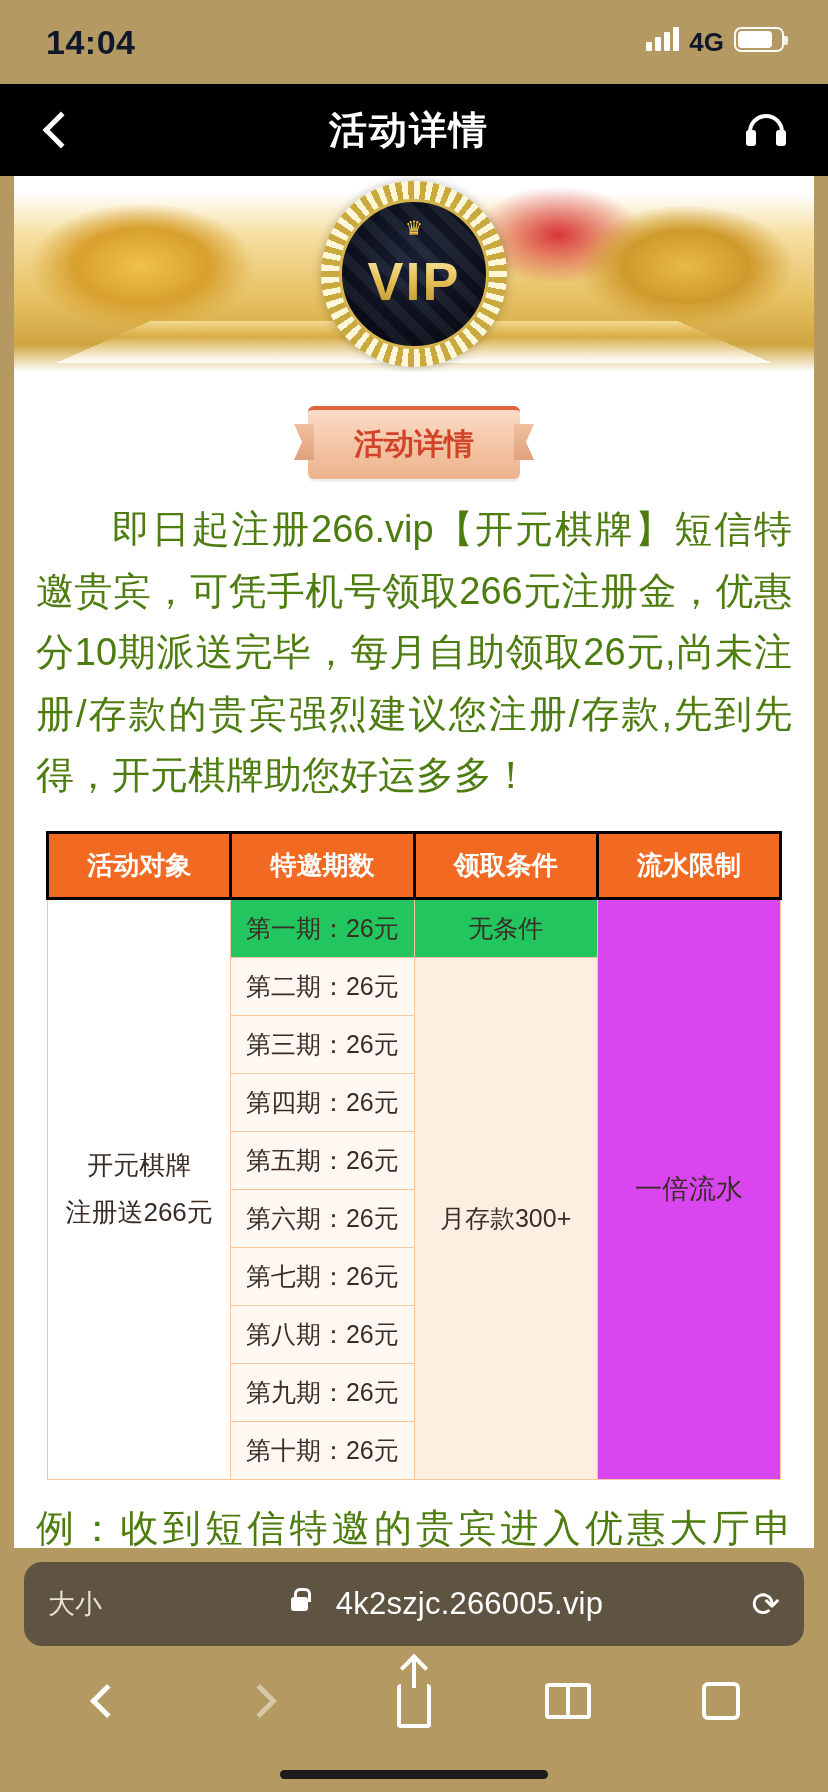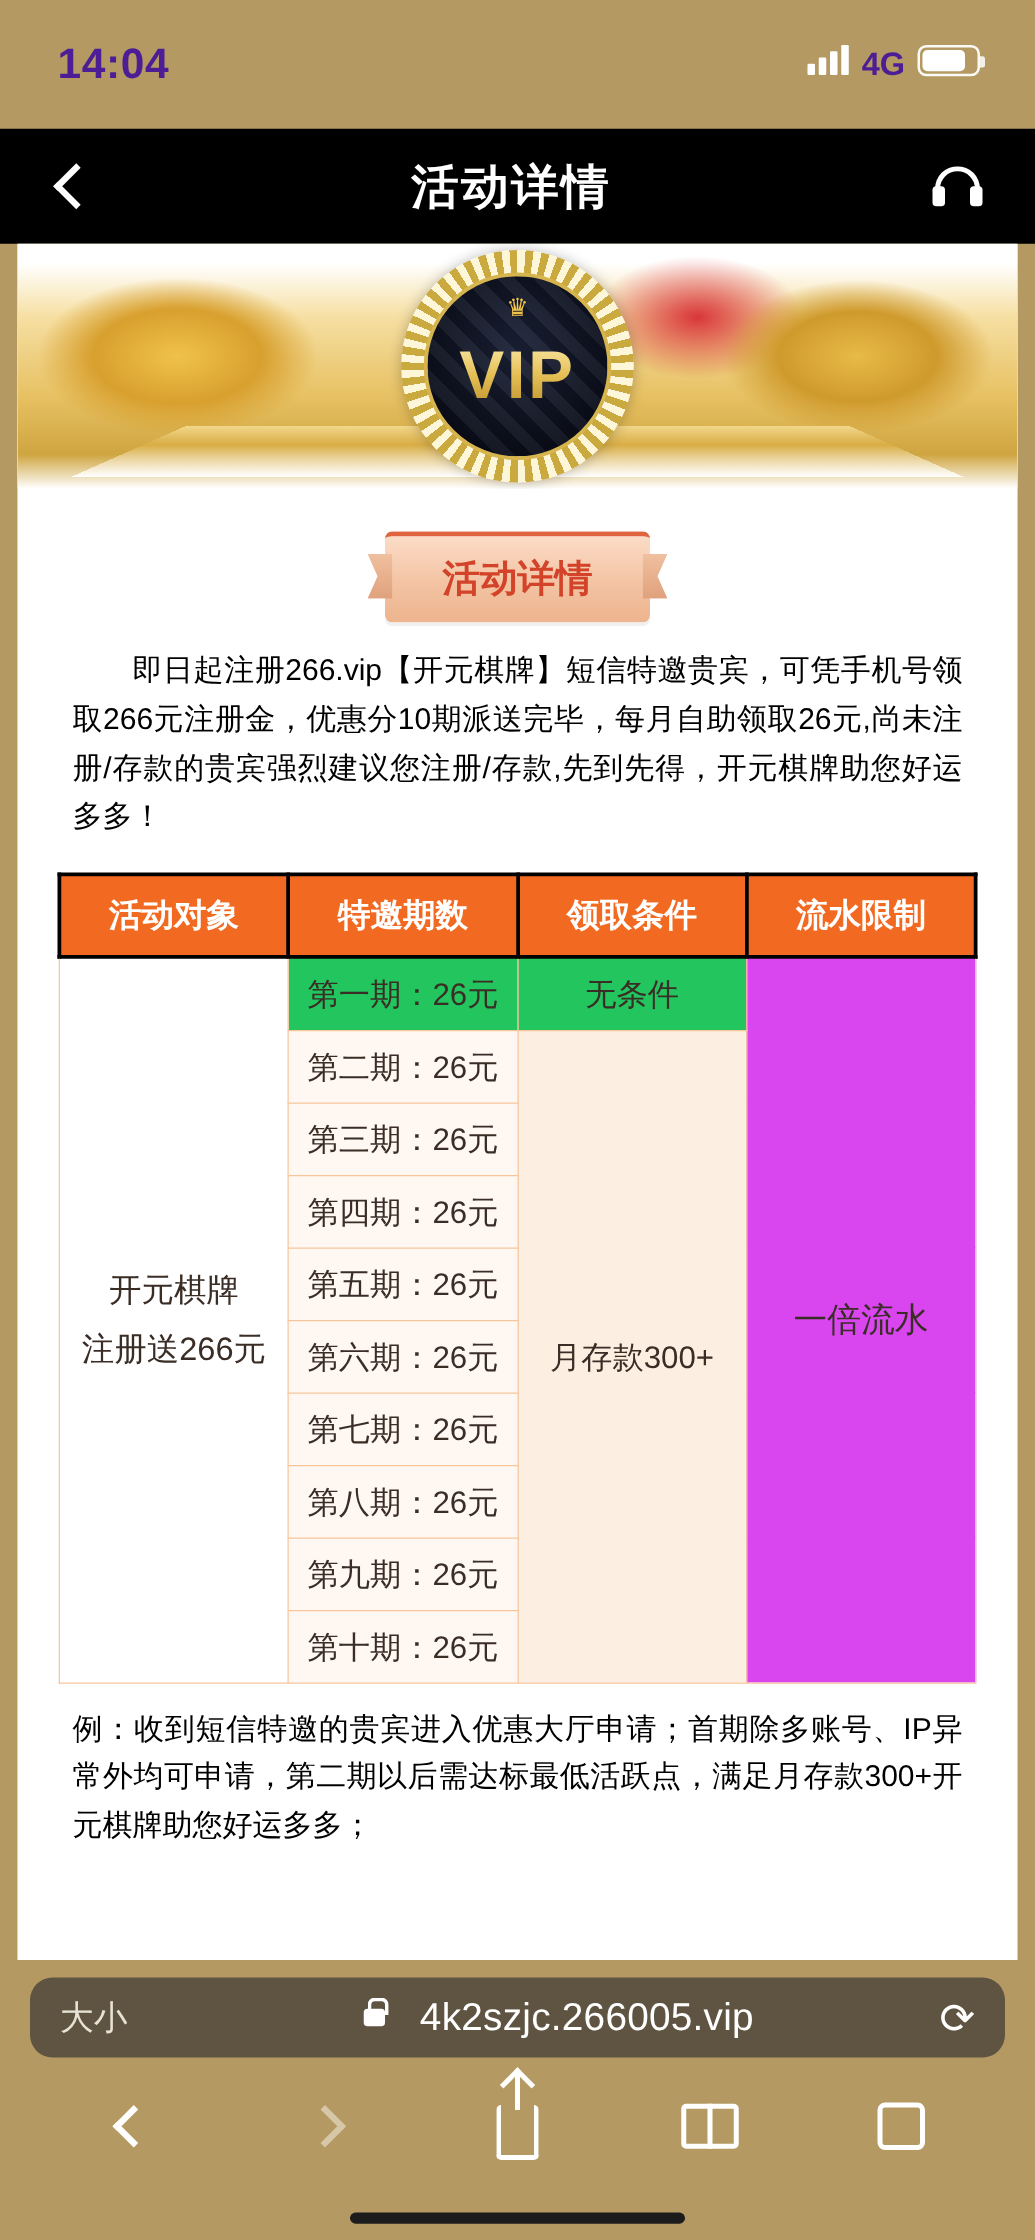--- a/index.html
+++ b/index.html
@@ -12,27 +12,27 @@
   .phone {
     width: 828px; height: 1792px;
     position: relative;
     display: flex;
     flex-direction: column;
     background: #b49a62;
   }
 
   
   .statusbar {
-    height: 103px;
+    height: 84px;
     background: #b49a62;
     display: flex;
     align-items: center;
     justify-content: space-between;
     padding: 0 44px 0 46px;
-    color: #4c1d95;
+    color: #0f172a;
     flex: 0 0 auto;
   }
   .status-time {
     font-size: 34px;
     font-weight: bold;
     letter-spacing: 0.5px;
   }
   .status-right {
     display: flex;
     align-items: flex-start;
@@ -217,24 +217,24 @@
     content: "";
     position: absolute;
     top: 14px;
     width: 20px; height: 36px;
     background: linear-gradient(180deg,#f0c0a0,#e0a17c);
   }
   .ribbon::before { left: -14px; clip-path: polygon(0 0, 100% 0, 100% 100%, 0 100%, 40% 50%); }
   .ribbon::after  { right: -14px; clip-path: polygon(0 0, 100% 0, 60% 50%, 100% 100%, 0 100%); }
 
   .para {
-    font-size: 24px;
+    font-size: 38px;
     line-height: 1.62;
-    color: #000000;
-    padding: 0 44px;
+    color: #4d7c0f;
+    padding: 0 22px;
     text-align: justify;
     margin-bottom: 24px;
   }
   .para.indent { text-indent: 2em; }
 
   
   table.promo {
     width: calc(100% - 64px);
     margin: 0 32px 18px;
     border-collapse: collapse;
@@ -266,21 +266,21 @@
   table.promo td.flow { background: #d946ef; font-size: 27px; }
 
   
   .browserbar {
     background: #b49a62;
     flex: 0 0 auto;
     padding: 14px 0 0;
   }
   .urlrow {
     margin: 0 24px;
-    height: 64px;
+    height: 84px;
     background: #5e5441;
     border-radius: 18px;
     display: flex;
     align-items: center;
     padding: 0 24px;
     color: #ffffff;
   }
   .urlrow .sizelabel {
     font-size: 27px;
     color: #e8e3d6;

